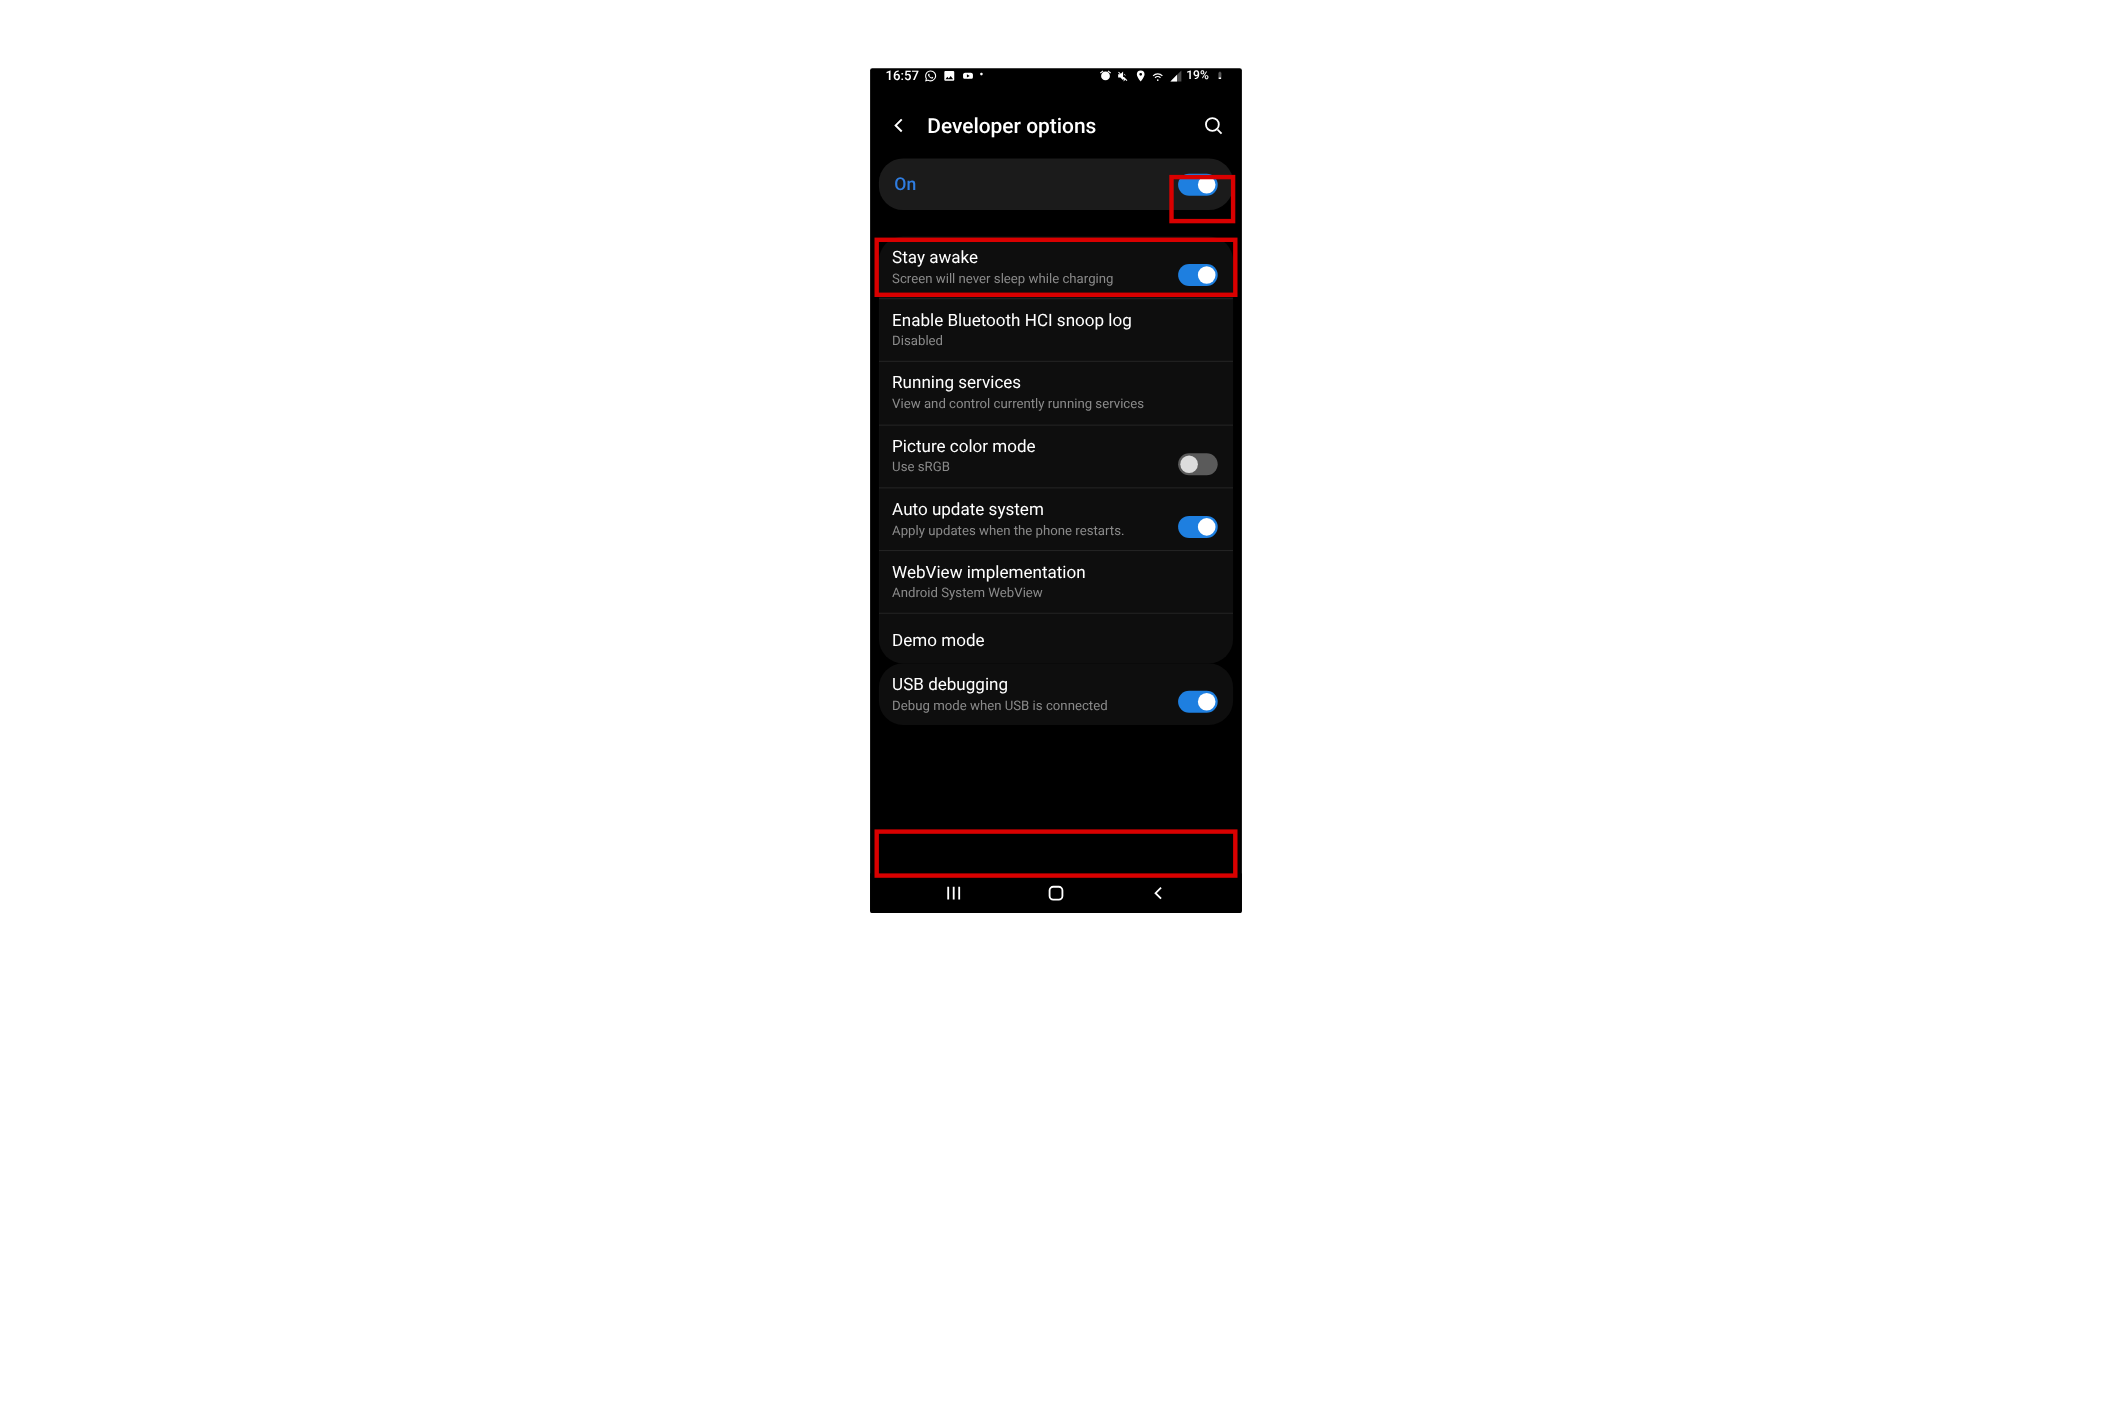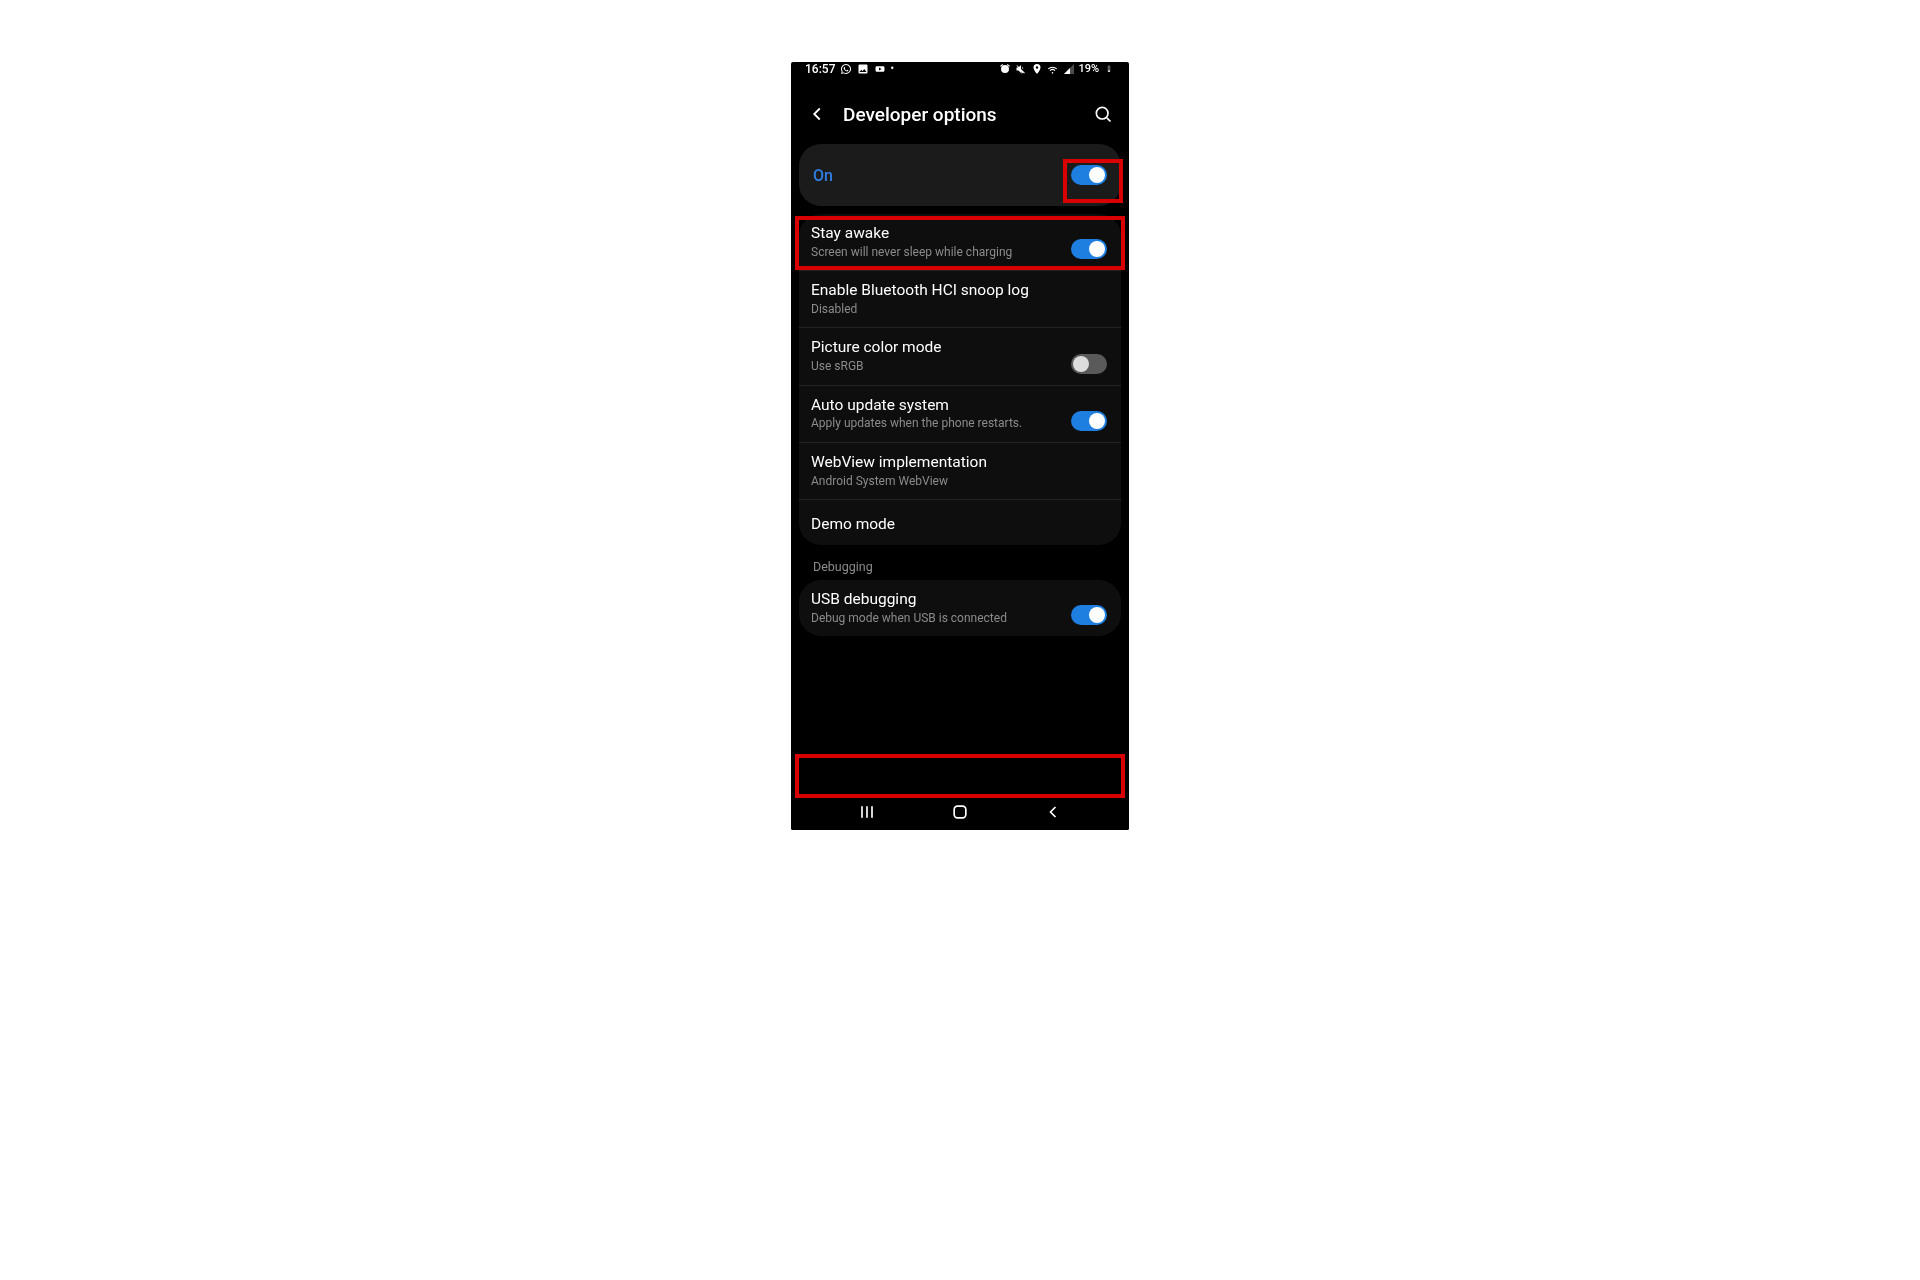--- a/index.html
+++ b/index.html
@@ -43,24 +43,24 @@
     display: flex;
     align-items: center;
     padding: 0 14px;
     gap: 14px;
   }
   .header .title { font-size: 19px; font-weight: 500; flex: 1; }
   .icon-btn { width: 24px; height: 24px; display:flex; align-items:center; justify-content:center; cursor:pointer; }
 
   
   .master-card {
-    margin: 2px 8px 8px 8px;
+    margin: 2px 8px 24px 8px;
     background: #1b1b1b;
     border-radius: 22px;
-    height: 62px;
+    height: 47px;
     display: flex;
     align-items: center;
     justify-content: space-between;
     padding: 0 14px;
     position: relative;
   }
   .master-card .label { color: #2f7de1; font-size: 16px; font-weight: 500; }
 
   
   .section {
@@ -227,20 +227,26 @@
           </div>
       </div>
       <div class="row">
         <div class="text">
           <div class="primary">Enable Bluetooth HCI snoop log</div>
           <div class="secondary">Disabled</div>
         </div>
       </div>
       <div class="row">
         <div class="text">
+          <div class="primary">Running services</div>
+          <div class="secondary">View and control currently running services</div>
+        </div>
+      </div>
+      <div class="row">
+        <div class="text">
           <div class="primary">Picture color mode</div>
           <div class="secondary">Use sRGB</div>
         </div>
         <div class="toggle off">
             <div class="knob"></div>
           </div>
       </div>
       <div class="row">
         <div class="text">
           <div class="primary">Auto update system</div>
@@ -256,21 +262,20 @@
           <div class="secondary">Android System WebView</div>
         </div>
       </div>
       <div class="row" style="min-height:46px;">
         <div class="text">
           <div class="primary">Demo mode</div>
         </div>
       </div>
     </div>
 
-    <div class="section-header">Debugging</div>
 
     <div class="section">
       <div class="row">
         <div class="text">
           <div class="primary">USB debugging</div>
           <div class="secondary">Debug mode when USB is connected</div>
         </div>
         <div class="toggle on">
             <div class="knob"></div>
           </div>

